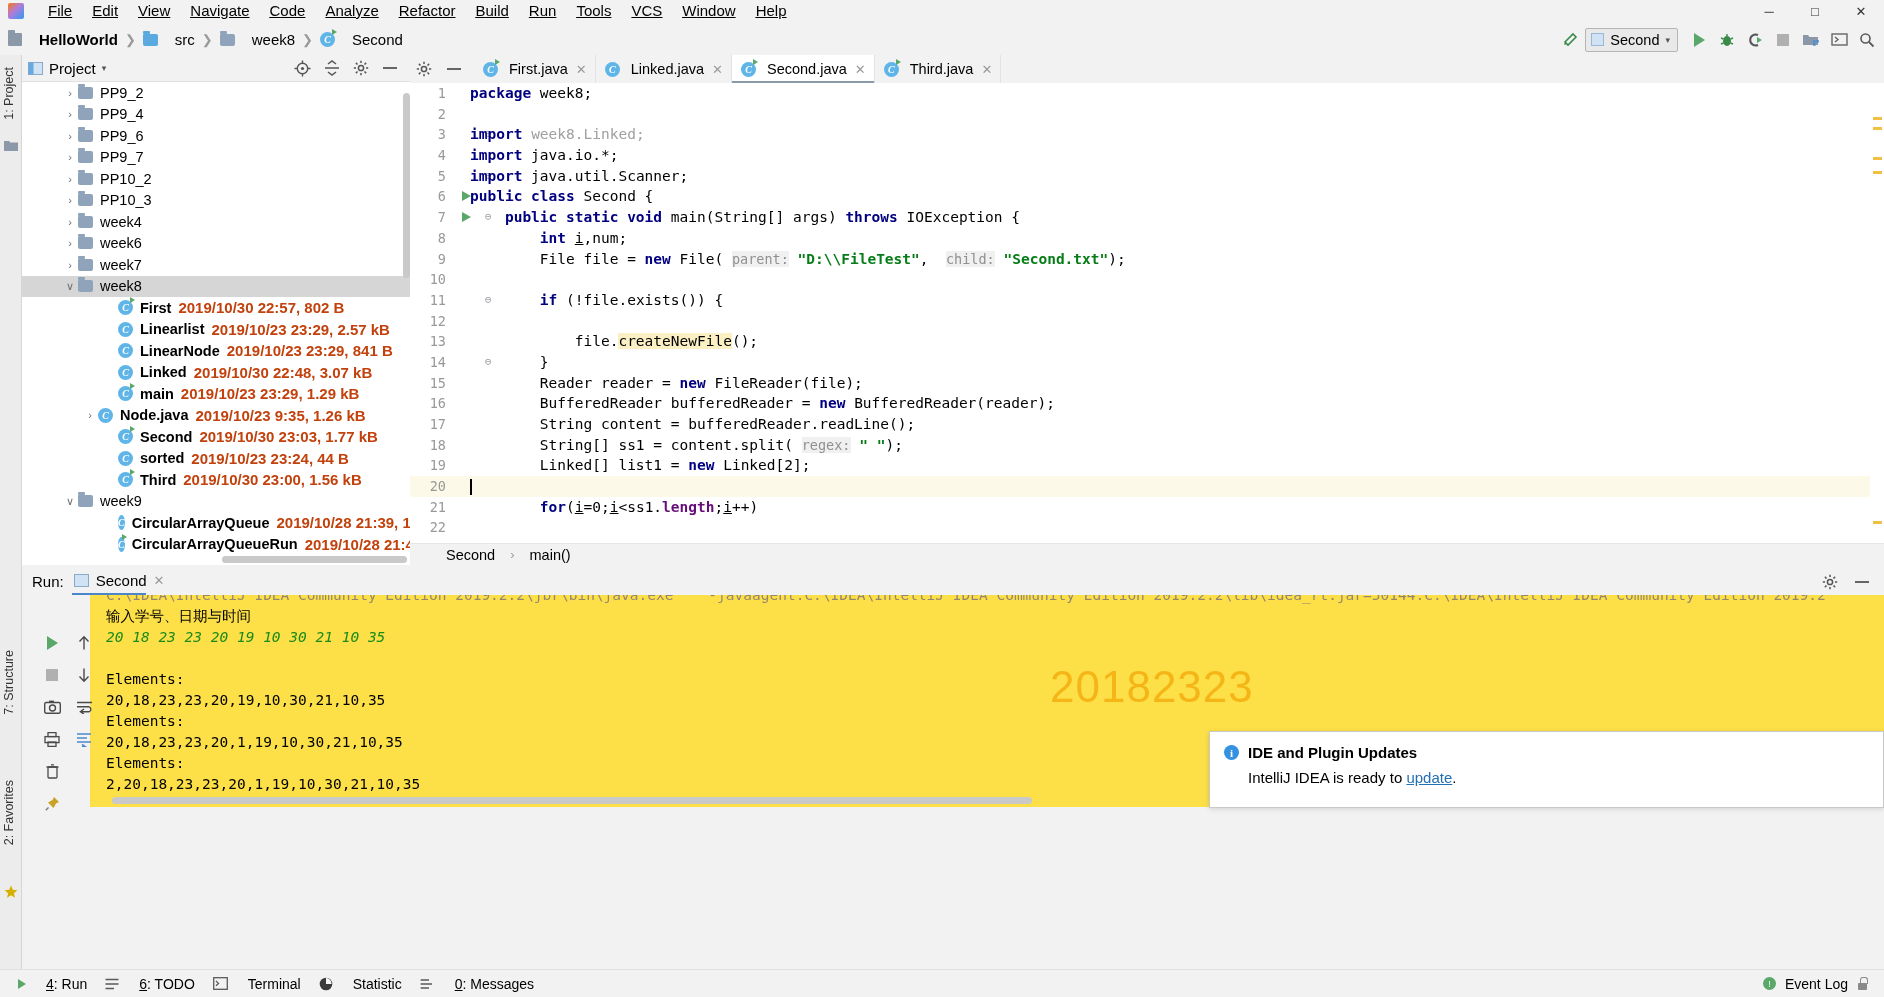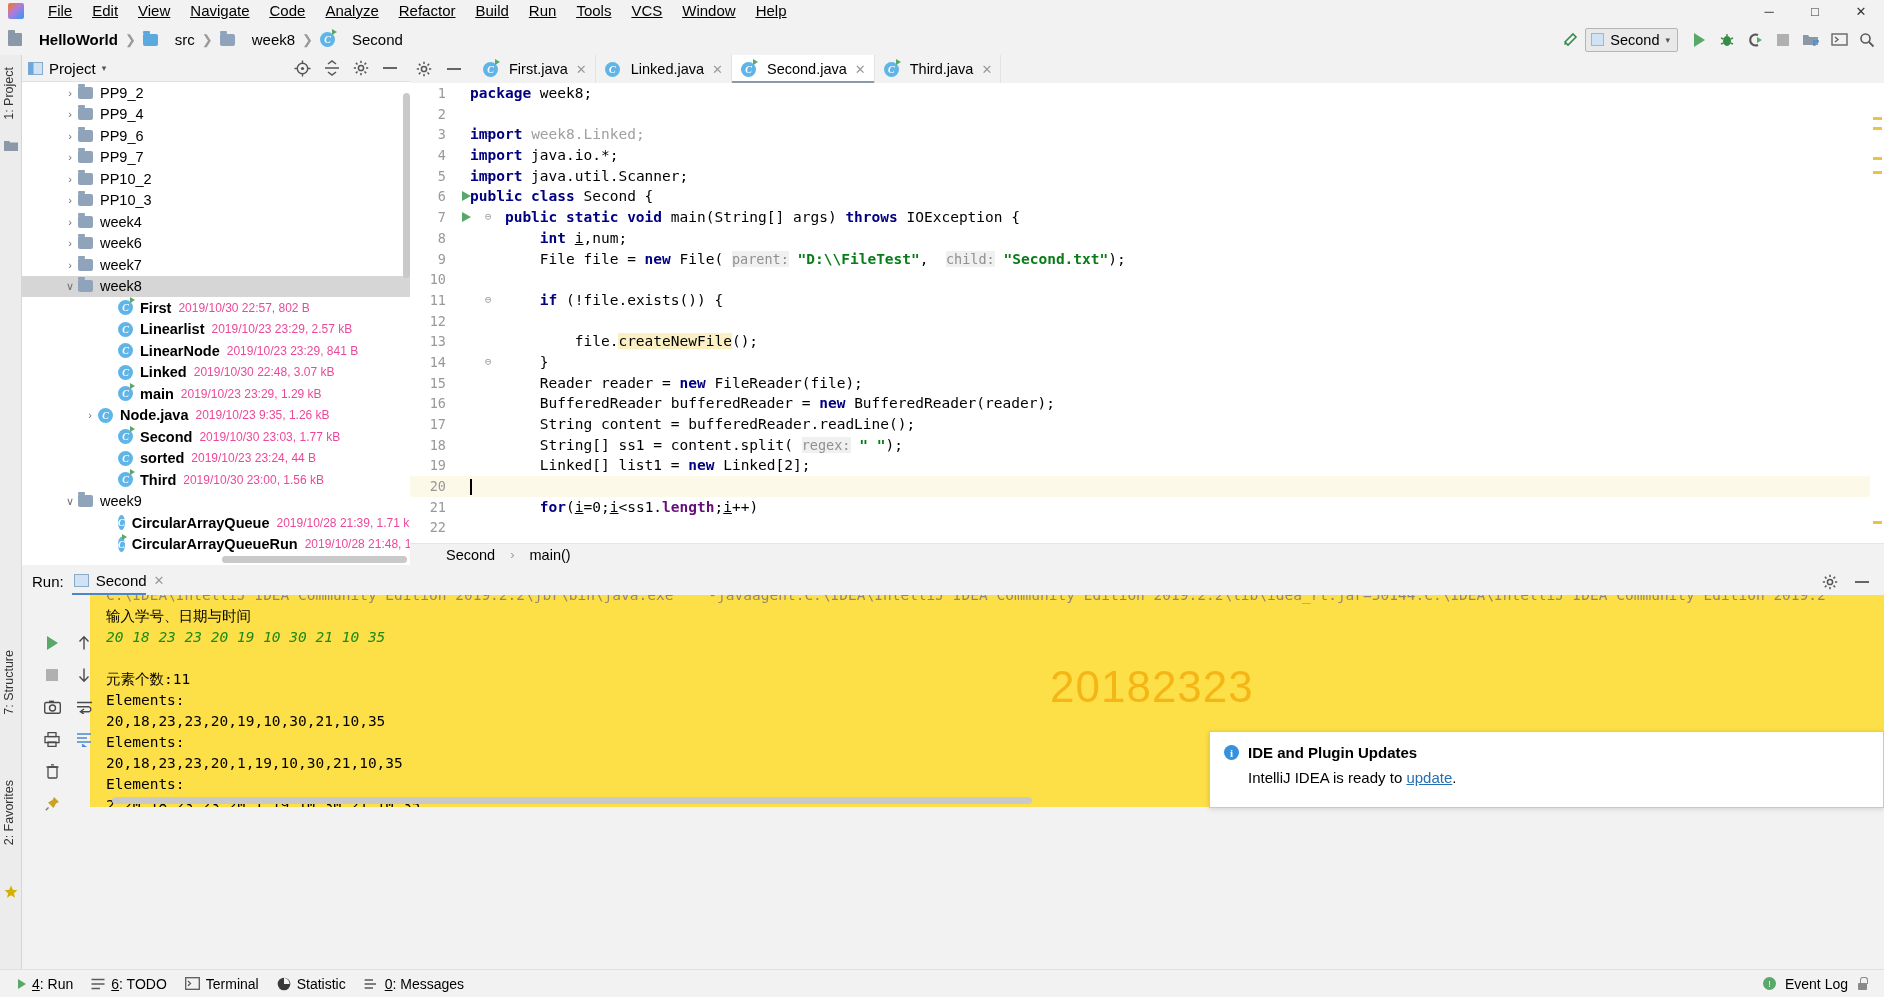--- a/index.html
+++ b/index.html
@@ -90,21 +90,21 @@
     border-bottom: 1px solid #e0e0e0;
   }
   .projhead .title { font-size: 15px; margin-left: 6px; margin-right: 6px; }
   .projhead .acts { margin-left: auto; display: flex; align-items: center; gap: 13px; padding-right: 6px;}
   .tree { position: relative; height: 483px; overflow: hidden; background: #fff; font-size: 14.5px; }
   .row { height: 21.5px; display: flex; align-items: center; white-space: nowrap; padding-left: 2px;}
   .row.sel { background: #d6d6d6; }
   .arrow { width: 16px; text-align: center; color: #6e6e6e; font-size: 11px; flex: none; }
   .node-name { margin-left: 2px; }
   .node-name.bold { font-weight: bold; }
-  .node-meta { color: #ec4899; margin-left: 7px; font-size: 12px; }
+  .node-meta { color: #c2410c; margin-left: 7px; font-size: 15px; font-weight: bold; }
   .scroll-v { position:absolute; right:0; top: 38px; width: 7px; height: 185px; background: #c9c9c9; border-radius: 4px;}
   .scroll-h { position:absolute; left: 200px; bottom: 2px; width: 185px; height: 7px; background: #c9c9c9; border-radius: 4px;}
 
   
   .editor { position: absolute; left: 410px; top: 55px; width: 1474px; height: 510px; background: #fff; }
   .tabbar { height: 28px; background: #f2f2f2; display: flex; align-items: stretch; }
   .tabbar-lead { display: flex; align-items: center; gap: 14px; padding: 0 12px 0 6px; }
   .tab {
     display: flex; align-items: center; gap: 6px; padding: 0 8px 0 9px; font-size: 14.5px;
     border-right: 1px solid #e3e3e3; background: #f2f2f2; position: relative;
@@ -177,21 +177,21 @@
                font-size: 11px; display:flex;align-items:center;justify-content:center; font-weight:bold;
                font-family: "Liberation Serif", serif;}
   .notif-body { padding: 8px 0 0 38px; font-size: 15px; }
   .link { color: #2470b3; text-decoration: underline; }
 
   
   .statusbar {
     position: absolute; left: 0; bottom: 0; width: 1884px; height: 28px; background: #f2f2f2;
     display: flex; align-items: center; font-size: 14px; border-top: 1px solid #e0e0e0;
   }
-  .sb-item { display:flex; align-items:center; gap: 6px; margin-left: 18px; }
+  .sb-item { display:flex; align-items:center; gap: 20px; margin-left: 18px; }
   .sb-item u { text-decoration: underline; }
   .sb-right { margin-left: auto; display:flex; align-items:center; gap: 9px; margin-right: 16px;}
   .lock-ico { width: 11px; height: 13px; position: relative; }
   .lock-ico:before { content:""; position:absolute; left:1px; bottom:0; width:9px;height:7px;background:#8a8a8a;border-radius:1px;}
   .lock-ico:after { content:""; position:absolute; left:2.5px; top:0; width:6px;height:6px;border:1.5px solid #8a8a8a;border-bottom:none;border-radius:3px 3px 0 0;}
   .ev-dot { width: 13px; height: 13px; border-radius:50%; background:#59a869; display:flex;align-items:center;justify-content:center;color:#fff;font-size:9px;}
   svg { display: block; }
 </style>
 </head>
 <body>
@@ -637,21 +637,20 @@
               <path d="M9 1 L14 6 L11 7.5 L8.5 12 L3 6.5 L7.5 4 Z" fill="#c9a227"></path>
               <path d="M3.5 11.5 L0.8 14.2" stroke="#7a7a7a" stroke-width="1.4"></path>
             </svg>
         </span>
       </div>
       <div class="console" id="console">
           <div class="oline cut">C:\IDEA\IntelliJ IDEA Community Edition 2019.2.2\jbr\bin\java.exe    -javaagent:C:\IDEA\IntelliJ IDEA Community Edition 2019.2.2\lib\idea_rt.jar=50144:C:\IDEA\IntelliJ IDEA Community Edition 2019.2</div>
           <div class="oline">输入学号、日期与时间</div>
           <div class="oline green">20 18 23 23 20 19 10 30 21 10 35</div>
           <div class="oline"></div>
-          <div class="oline">元素个数:11</div>
           <div class="oline">Elements:</div>
           <div class="oline">20,18,23,23,20,19,10,30,21,10,35</div>
           <div class="oline">Elements:</div>
           <div class="oline">20,18,23,23,20,1,19,10,30,21,10,35</div>
           <div class="oline">Elements:</div>
           <div class="oline">2,20,18,23,23,20,1,19,10,30,21,10,35</div>
         </div>
       <div class="console-hscroll"></div>
     </div>
   </div>

